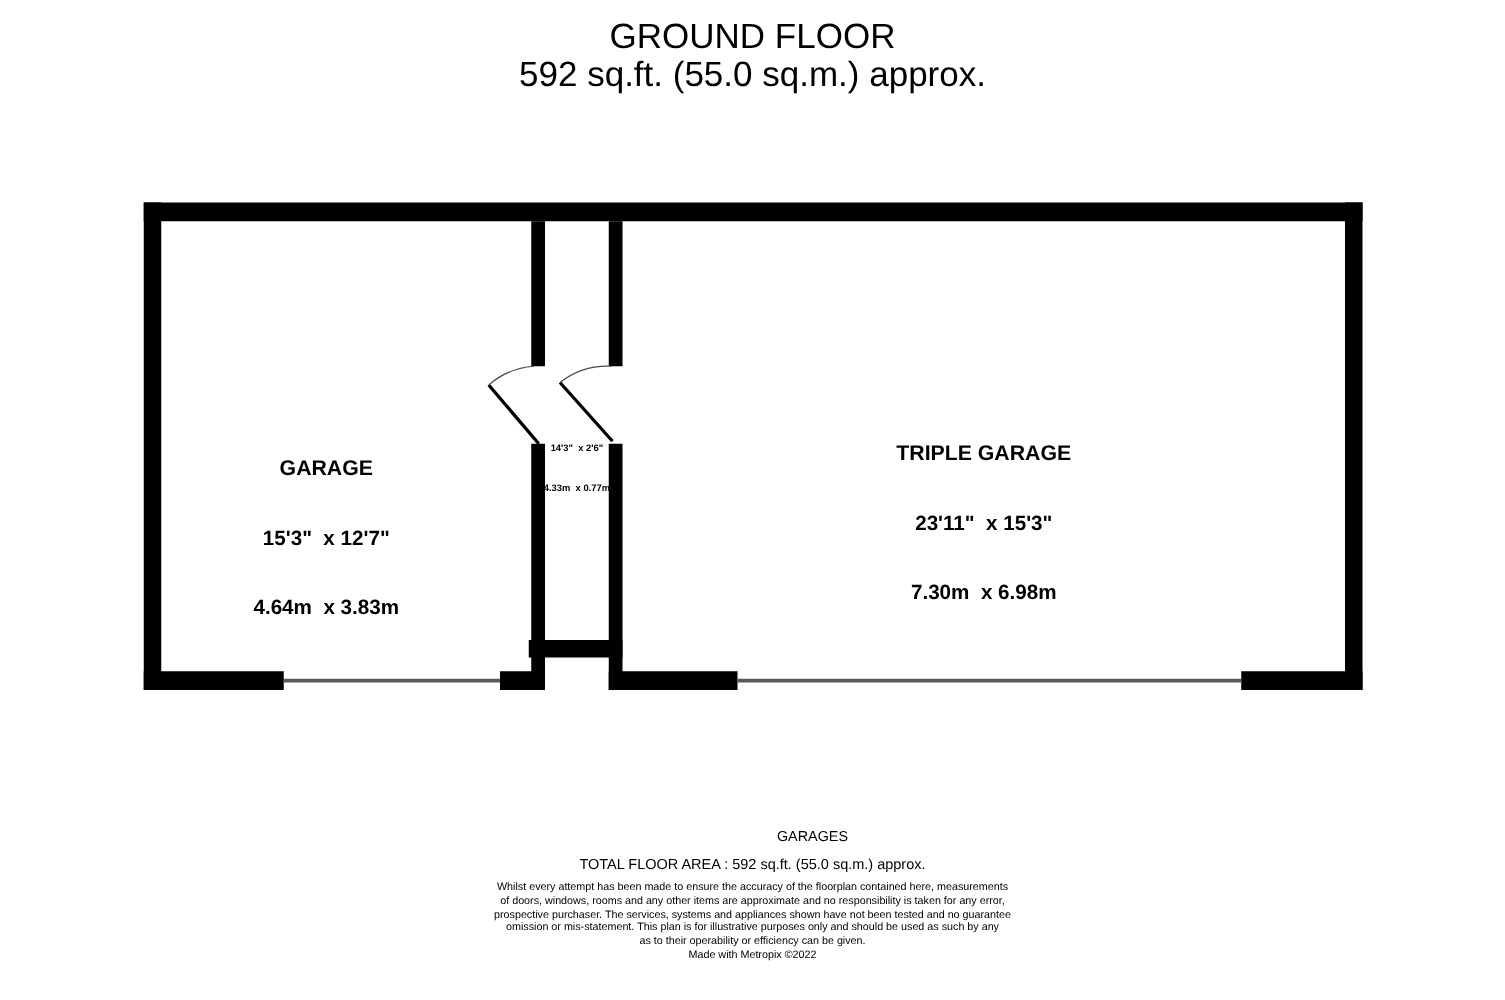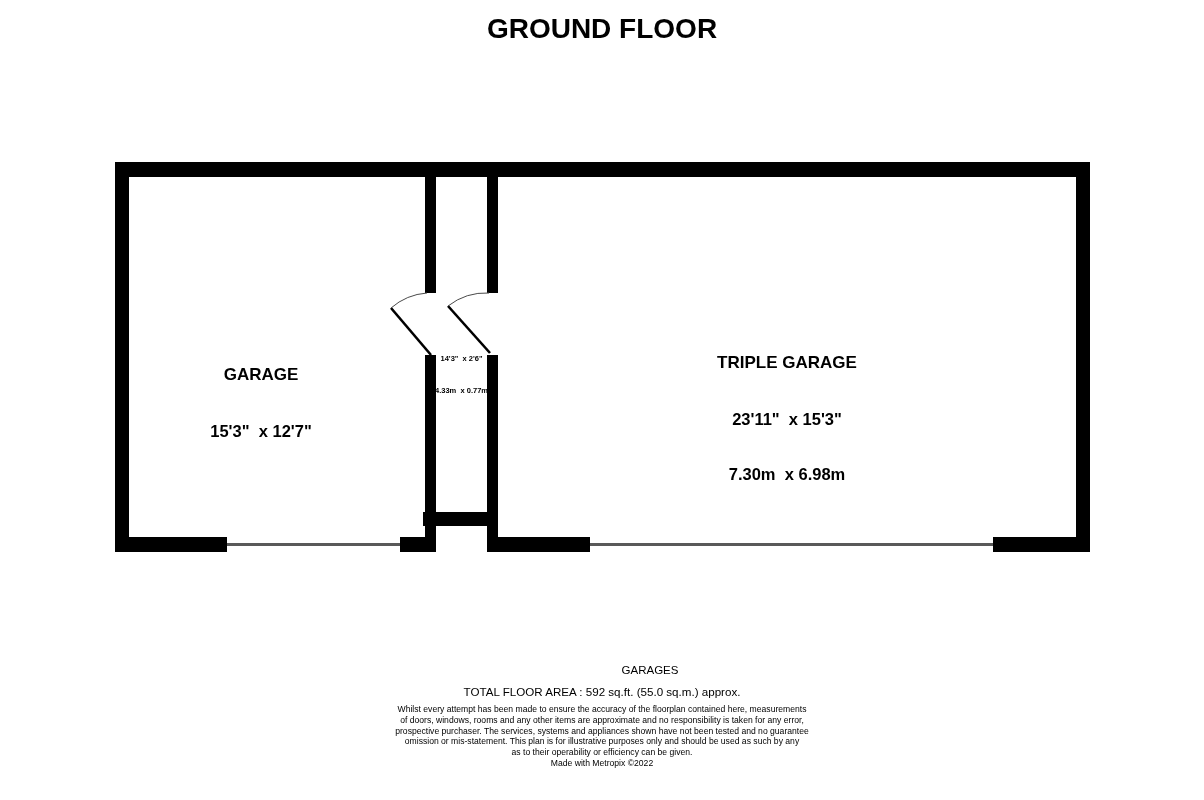--- a/index.html
+++ b/index.html
@@ -14,21 +14,21 @@
   }
   .page { position: relative; width: 1204px; height: 800px; }
 
   .plan-title {
     position: absolute;
     top: 13px; left: 0;
     width: 100%;
     text-align: center;
     font-size: 28px;
     line-height: 31px;
-    font-weight: 700;
+    font-weight: 400;
   }
 
   svg.plan { position: absolute; top: 0; left: 0; }
   .walls rect { fill: var(--wall, #000000); }
   .opening { stroke: var(--opening-line, #595959); stroke-width: 3; }
   .door-leaf { stroke: var(--wall, #000000); stroke-width: 2.6; }
   .door-arc { stroke: var(--door-arc, #4a4a4a); stroke-width: 1; fill: none; }
 
   .room-label {
     position: absolute;
@@ -71,20 +71,21 @@
     line-height: 10.8px;
   }
 </style>
 </head>
 <body>
 
 <div class="page">
 
   <header class="plan-title">
     <div>GROUND FLOOR</div>
+    <div>592 sq.ft. (55.0 sq.m.) approx.</div>
   </header>
 
   <svg class="plan" width="1204" height="800" viewBox="0 0 1204 800">
     <g class="walls">
       <rect x="115" y="162" width="975" height="15"></rect>
       <rect x="115" y="162" width="14" height="390"></rect>
       <rect x="1076" y="162" width="14" height="390"></rect>
       <rect x="115" y="537" width="112" height="15"></rect>
       <rect x="400" y="537" width="36" height="15"></rect>
       <rect x="487" y="537" width="103" height="15"></rect>
@@ -103,20 +104,21 @@
       <line class="door-leaf" x1="431" y1="355" x2="391" y2="308"></line>
       <path class="door-arc" d="M 391,308 A 62,62 0 0 1 427,293"></path>
       <line class="door-leaf" x1="490" y1="353" x2="448" y2="306"></line>
       <path class="door-arc" d="M 448,306 A 62,62 0 0 1 489,293"></path>
     </g>
   </svg>
 
   <div class="room-label" style="left:129px; top:329px; width:264px;">
     <div class="room-name">GARAGE</div>
     <div class="room-dim">15'3"  x 12'7"</div>
+    <div class="room-dim">4.64m  x 3.83m</div>
   </div>
 
   <div class="room-label" style="left:498px; top:317px; width:578px;">
     <div class="room-name">TRIPLE GARAGE</div>
     <div class="room-dim">23'11"  x 15'3"</div>
     <div class="room-dim">7.30m  x 6.98m</div>
   </div>
 
   <div class="hall-label">
     <div>14'3"  x 2'6"</div>

